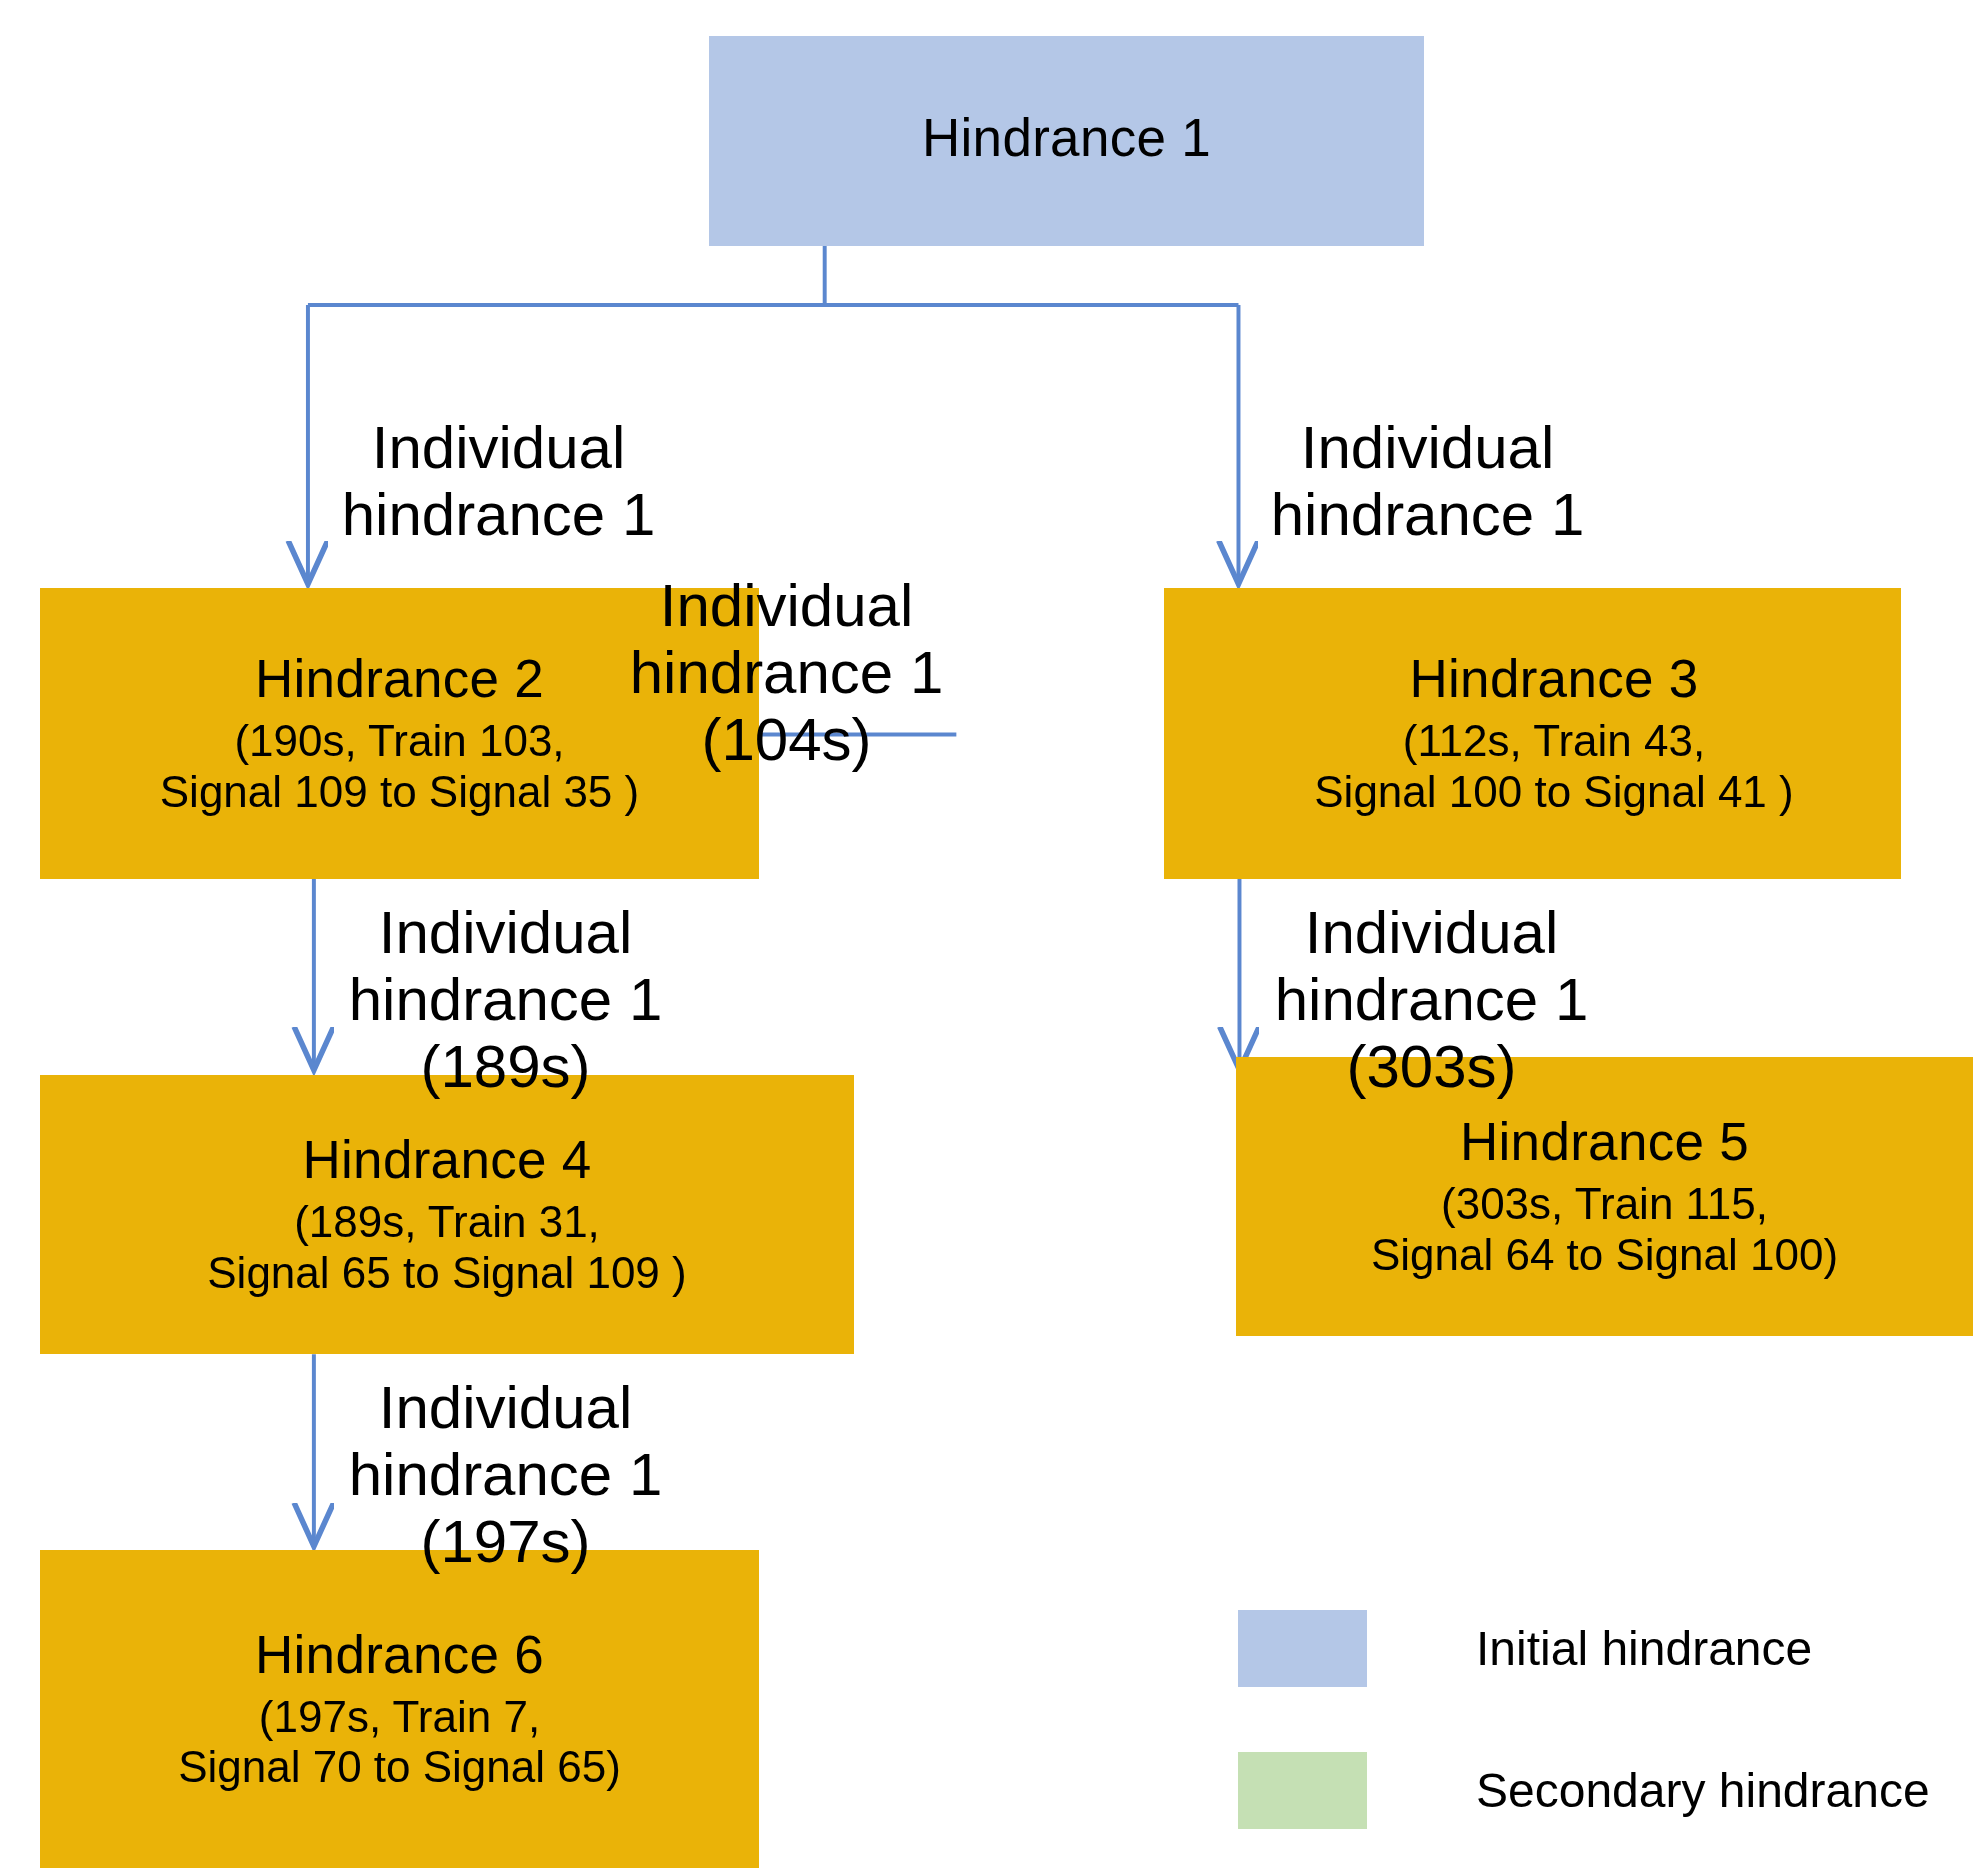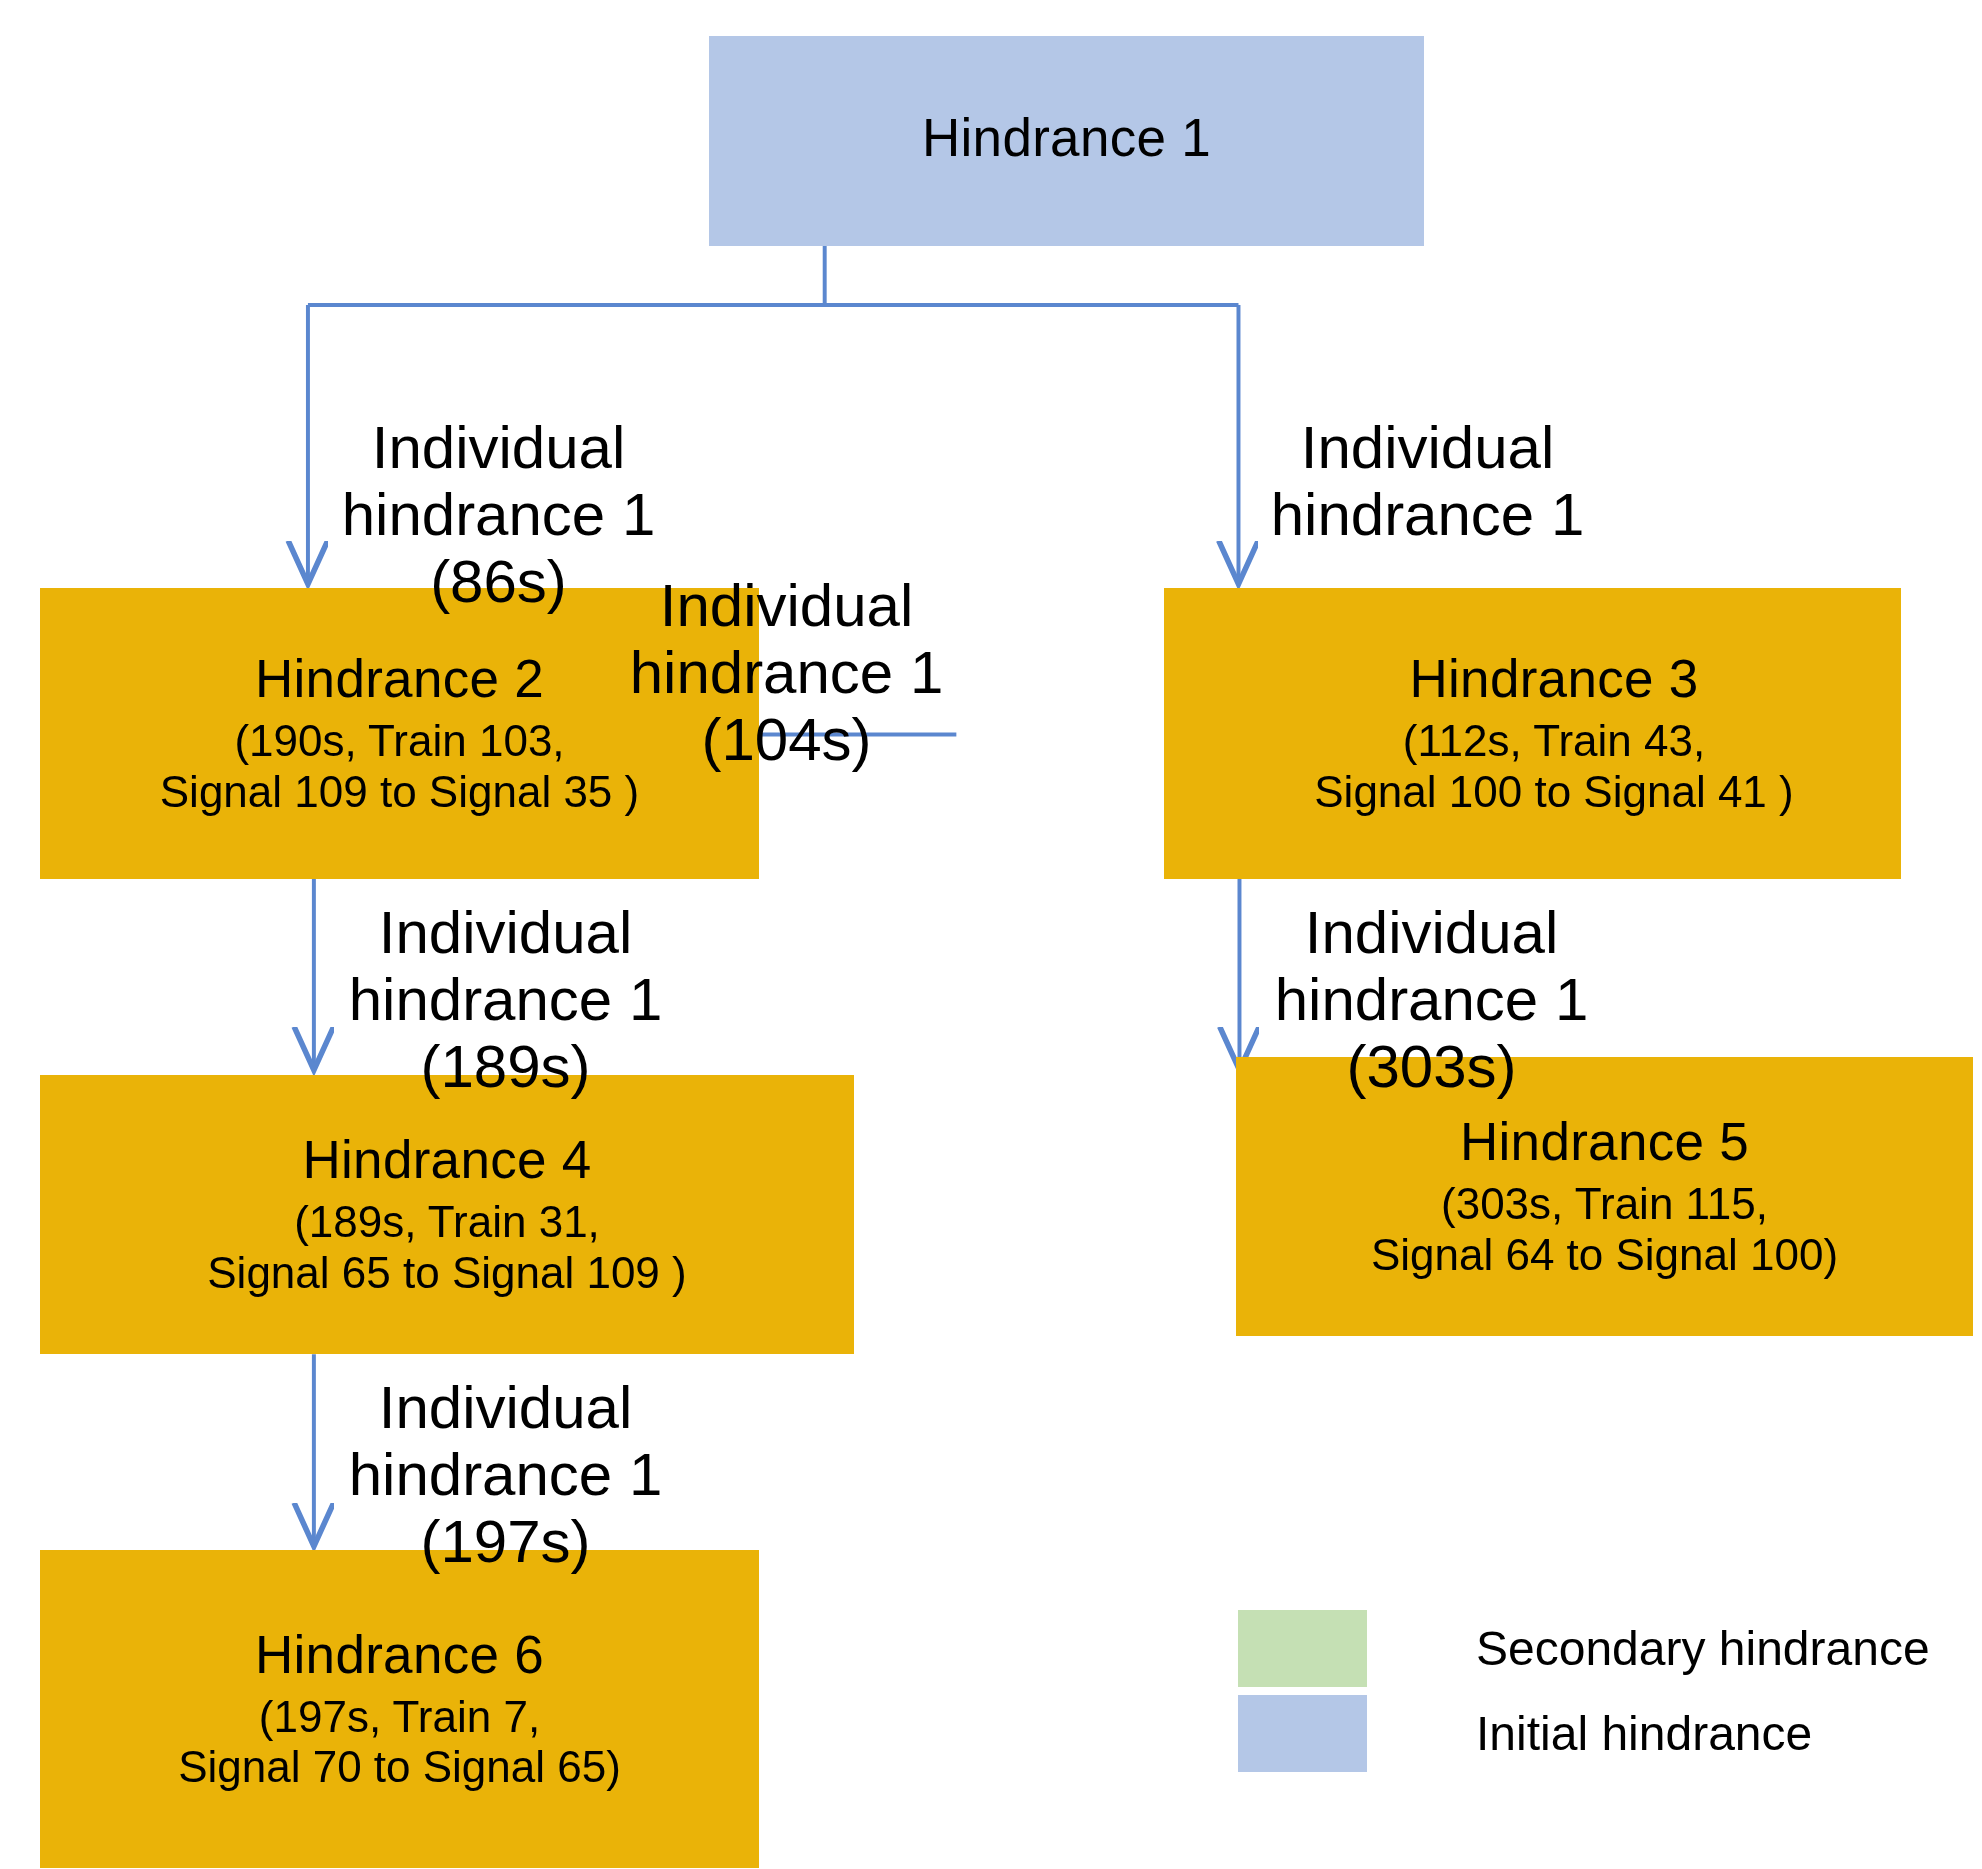--- a/index.html
+++ b/index.html
@@ -161,21 +161,20 @@
     <div class="title">Hindrance 6</div>
     <div class="detail">
       <span class="dline">(197s, Train 7,</span>
       <span class="dline">Signal 70 to Signal 65)</span>
     </div>
   </div>
 
   <div class="edge-label" style="left:330px; top:414px; width:337px;">
     <span class="lline">Individual</span>
     <span class="lline">hindrance 1</span>
-    <span class="lline">(86s)</span>
   </div>
 
   <div class="edge-label" style="left:1259px; top:414px; width:337px;">
     <span class="lline">Individual</span>
     <span class="lline">hindrance 1</span>
   </div>
 
   <div class="edge-label" style="left:618px; top:572px; width:337px;">
     <span class="lline">Individual</span>
     <span class="lline">hindrance 1</span>
@@ -194,24 +193,24 @@
     <span class="lline">(303s)</span>
   </div>
 
   <div class="edge-label" style="left:337px; top:1374px; width:337px;">
     <span class="lline">Individual</span>
     <span class="lline">hindrance 1</span>
     <span class="lline">(197s)</span>
   </div>
 
   <div class="legend" style="left:1238px; top:1606px; width:733px;">
+    <div class="legend-row" style="margin-bottom:57px;">
+      <span class="legend-swatch initial"></span>
+      <span class="legend-label">Initial hindrance</span>
+    </div>
     <div class="legend-row">
       <span class="legend-swatch secondary"></span>
       <span class="legend-label">Secondary hindrance</span>
     </div>
-    <div class="legend-row" style="margin-bottom:57px;">
-      <span class="legend-swatch initial"></span>
-      <span class="legend-label">Initial hindrance</span>
-    </div>
   </div>
 
 </div>
 
 
 </body></html>

